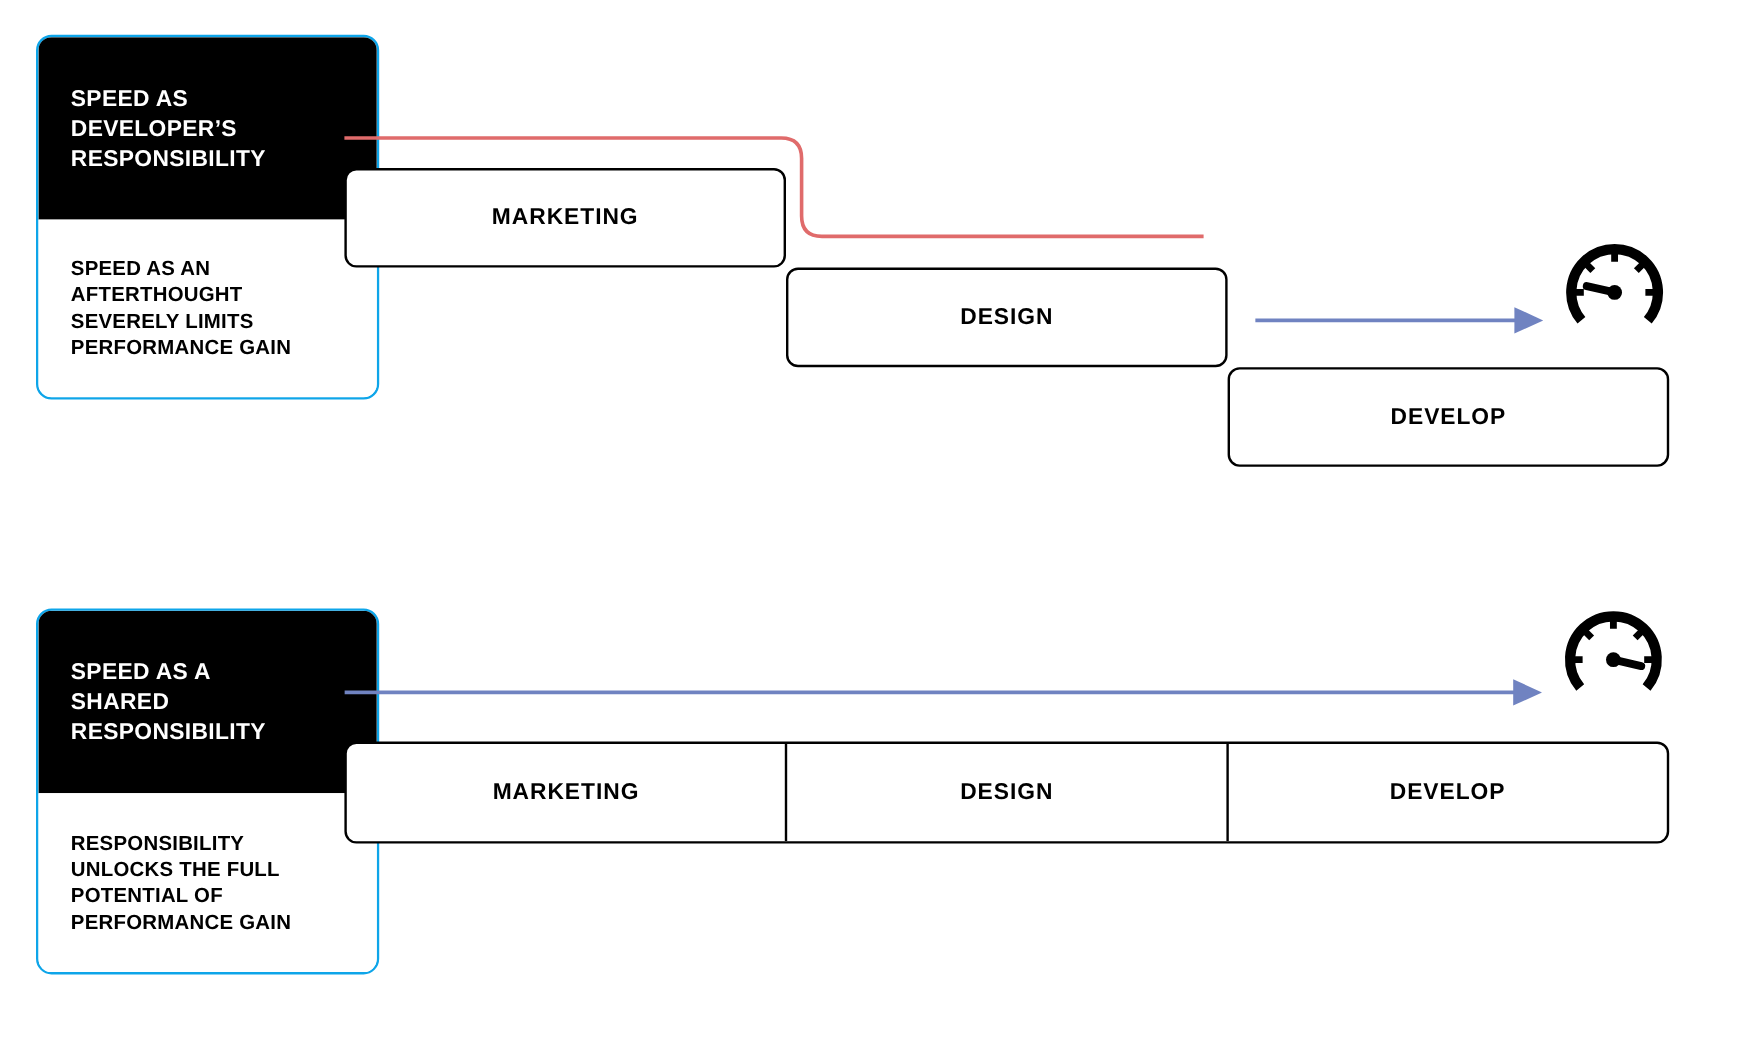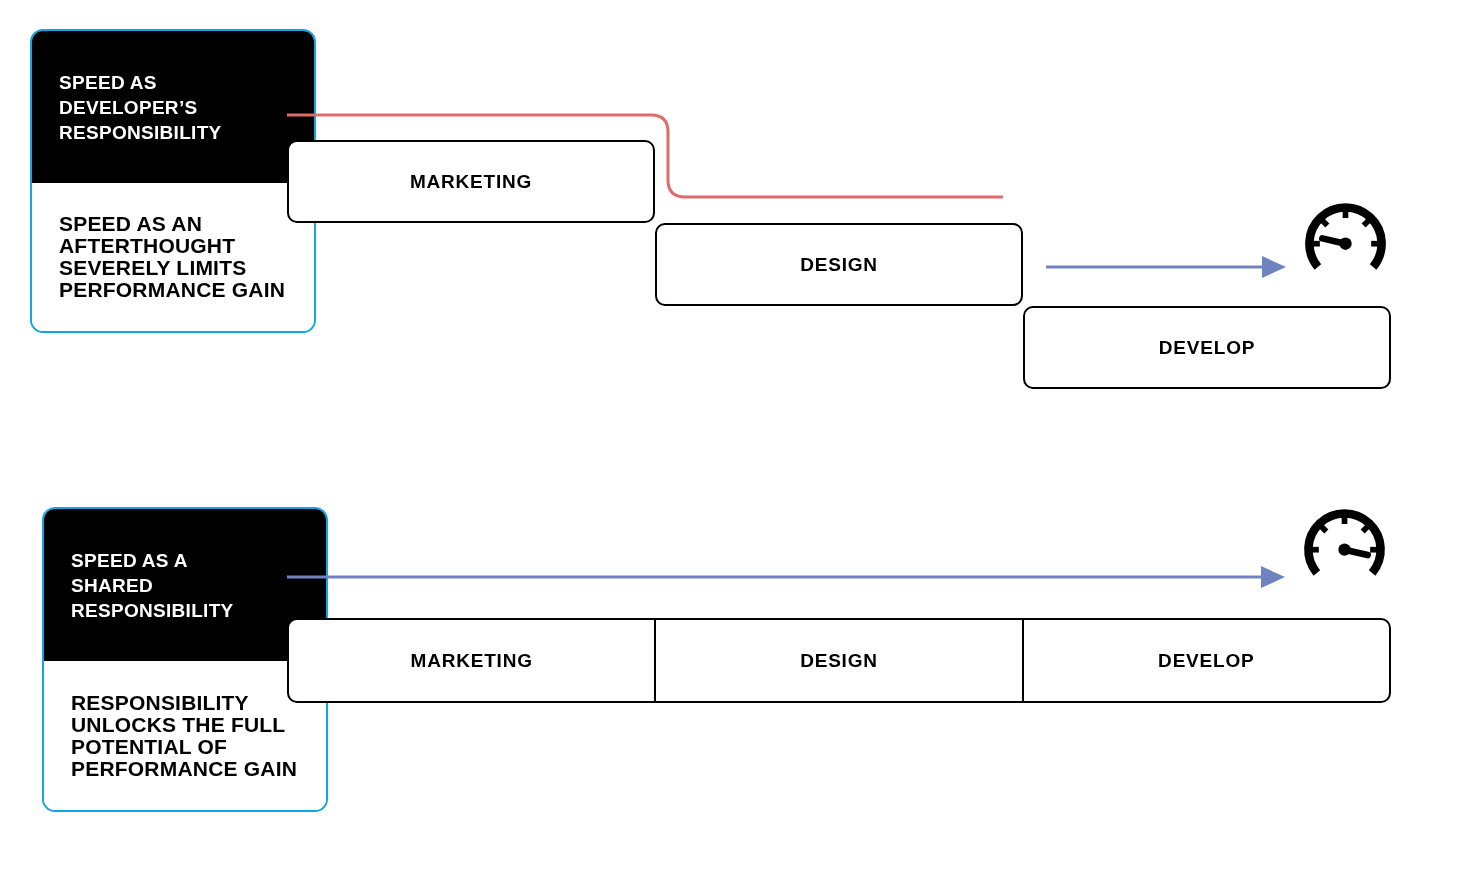--- a/index.html
+++ b/index.html
@@ -42,28 +42,28 @@
     padding: 0 8px 0 27px;
   }
   .card-title {
     font-size: 19px;
     font-weight: bold;
     line-height: 25px;
     letter-spacing: 0.3px;
     white-space: pre-line;
   }
   .card-sub {
-    font-size: 21px;
+    font-size: 17px;
     font-weight: bold;
     line-height: 22px;
     letter-spacing: 0.2px;
     white-space: pre-line;
   }
   #card-1 { top: 29px;  height: 304px; }
-  #card-2 { top: 507px; height: 305px; margin-left: 12px; }
+  #card-2 { top: 507px; height: 305px; }
 
   
   .step-box {
     position: absolute;
     width: 368px;
     height: 83px;
     border: 2px solid #000;
     border-radius: 10px;
     background: #fff;
     display: flex;

